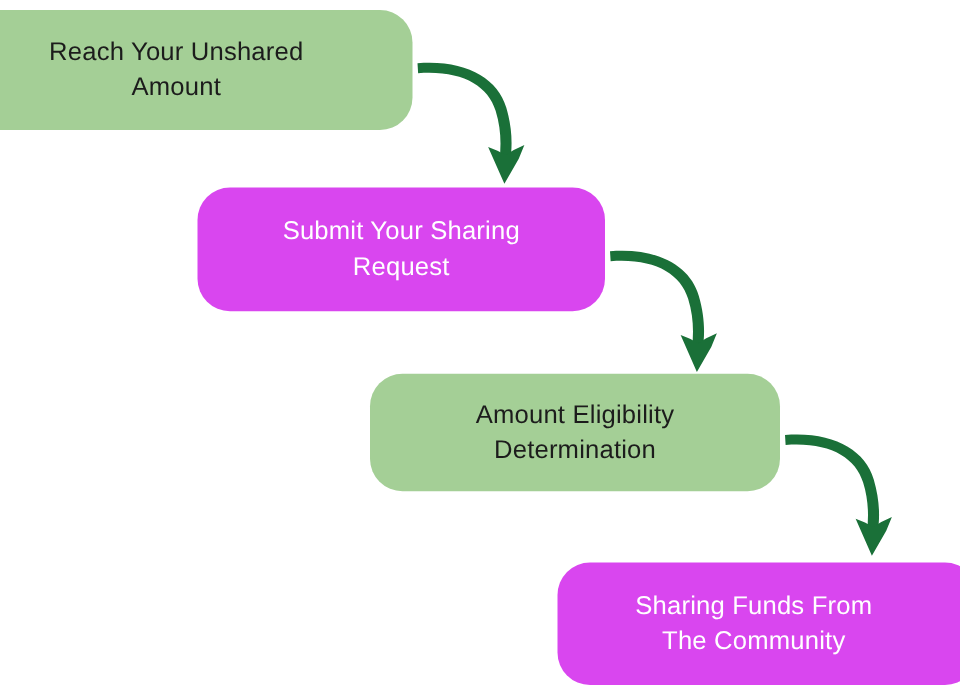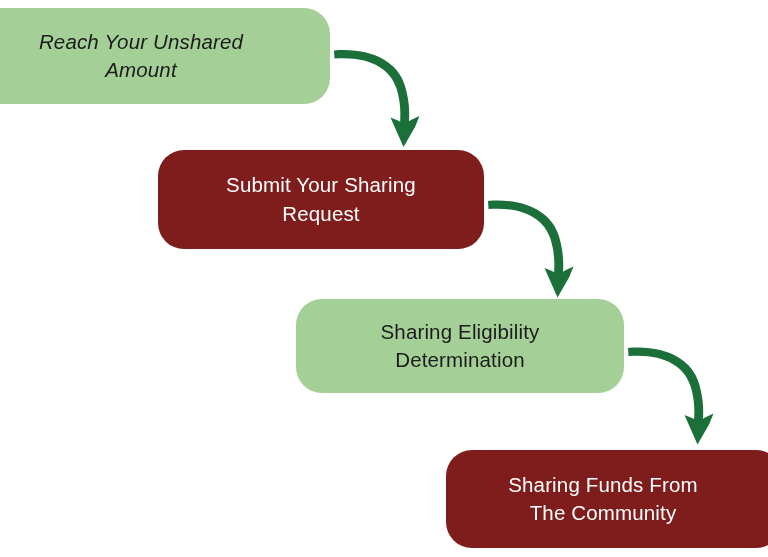--- a/index.html
+++ b/index.html
@@ -28,29 +28,29 @@
     font-weight: 400;
     letter-spacing: 0.15px;
     padding: 4px 14px;
     white-space: pre-line;
   }
   .node.light {
     background: #a4cf96;
     color: #1c1c1c;
   }
   .node.dark {
-    background: #7f1d1d;
+    background: #d946ef;
     color: #ffffff;
   }
   
   #node-1 { left: -26px;  top: 8px;   width: 356px; height: 96px; }
   #node-2 { left: 158px;  top: 150px; width: 326px; height: 99px; }
   #node-3 { left: 296px;  top: 299px; width: 328px; height: 94px; }
   #node-4 { left: 446px;  top: 450px; width: 336px; height: 98px; }
-  #node-1 .label { padding-right: 22px; font-style: italic; }
+  #node-1 .label { padding-right: 22px; }
   #node-4 .label { padding-right: 22px; }
 
   .arrow-layer {
     position: absolute;
     left: 0;
     top: 0;
     width: 768px;
     height: 557px;
     pointer-events: none;
   }
@@ -64,21 +64,21 @@
     <span class="label">Reach Your Unshared
 Amount</span>
   </div>
 
   <div class="node dark" id="node-2">
     <span class="label">Submit Your Sharing
 Request</span>
   </div>
 
   <div class="node light" id="node-3">
-    <span class="label">Sharing Eligibility
+    <span class="label">Amount Eligibility
 Determination</span>
   </div>
 
   <div class="node dark" id="node-4">
     <span class="label">Sharing Funds From
 The Community</span>
   </div>
 
   <svg class="arrow-layer" viewBox="0 0 768 557" width="768" height="557" xmlns="http://www.w3.org/2000/svg">
     <g fill="#1a7038">

